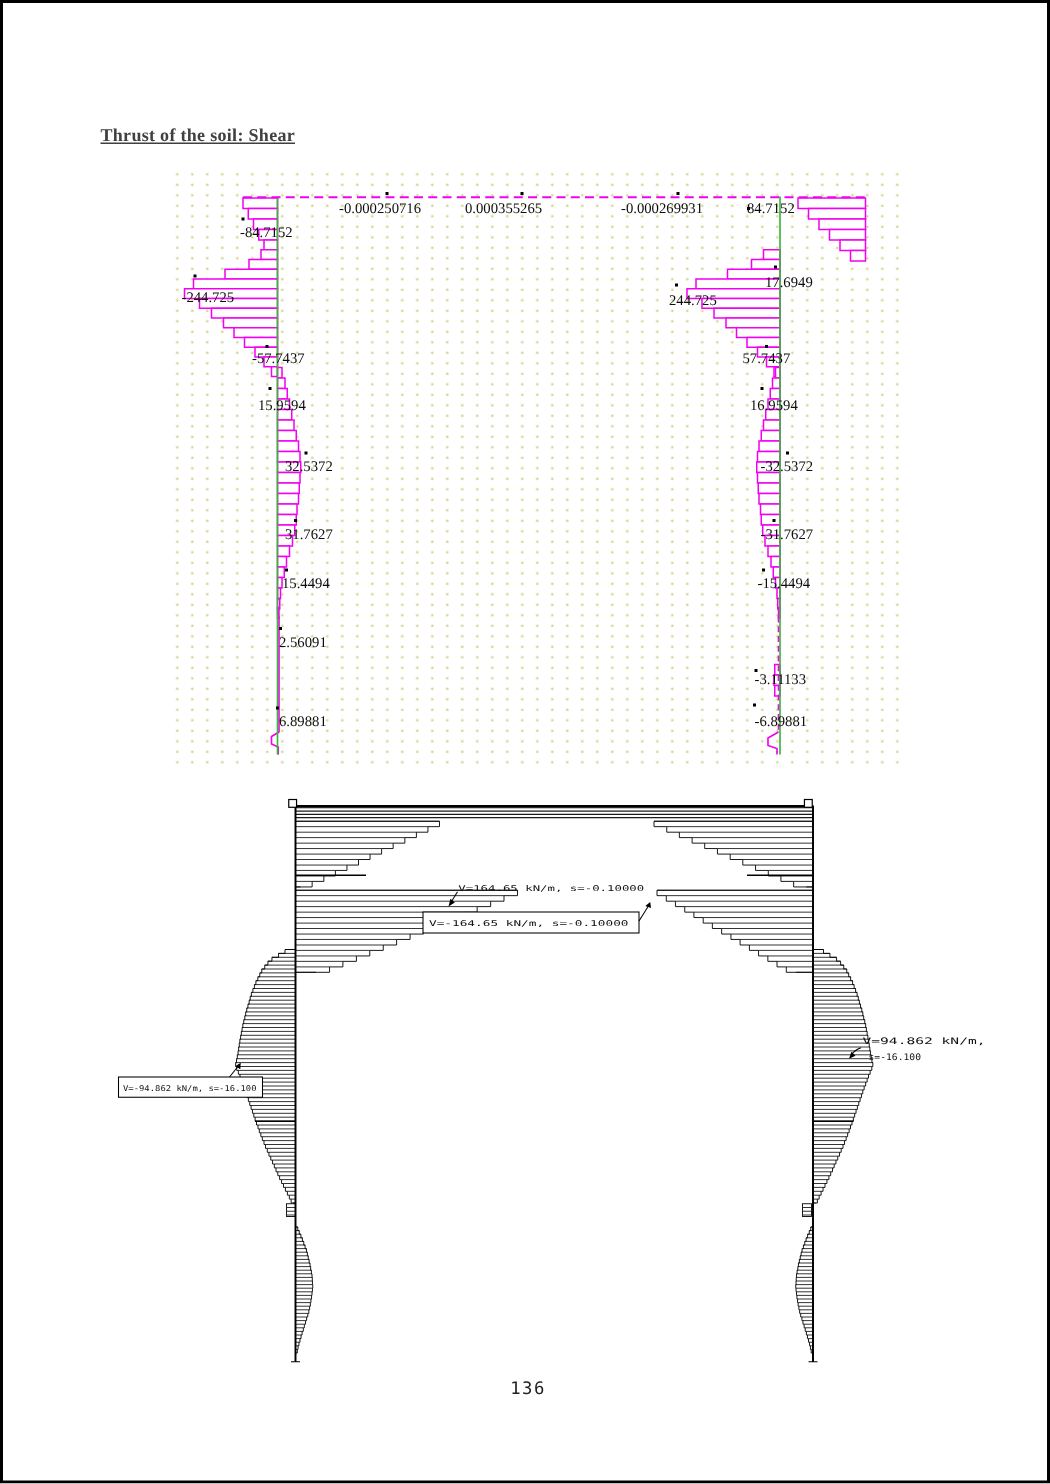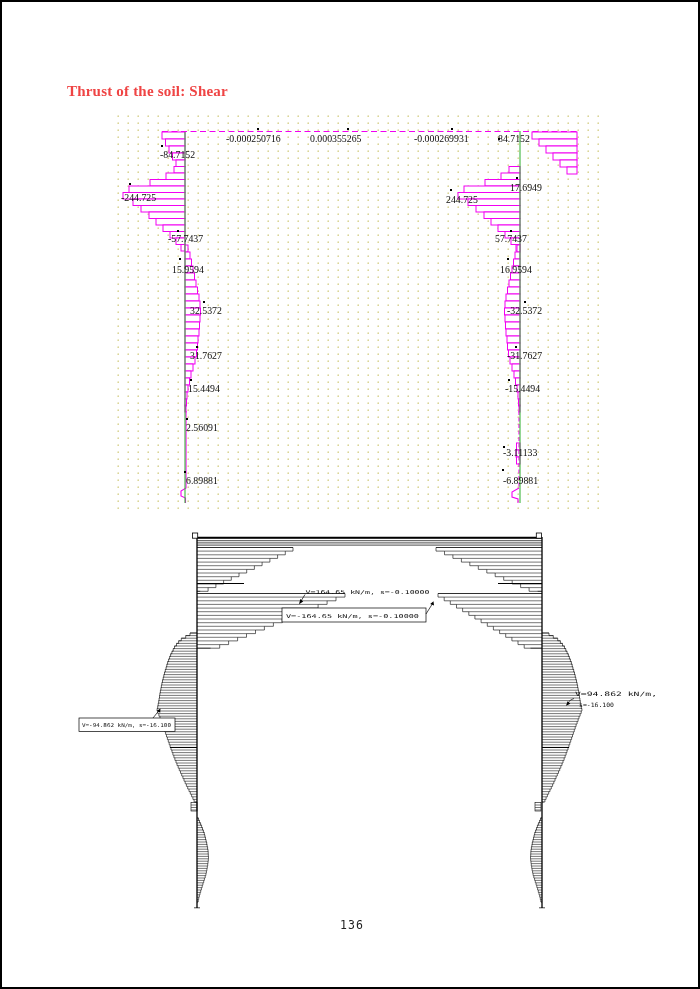--- a/index.html
+++ b/index.html
@@ -1,19 +1,19 @@
 <!DOCTYPE html>
 <html><head>
 <meta charset="utf-8">
 <style>
   html,body{margin:0;padding:0;background:#ffffff;}
   .page{position:relative;width:700px;height:989px;background:#fff;border:2px solid #000;
         box-sizing:border-box;overflow:hidden;font-family:"Liberation Serif",serif;}
-  .title{position:absolute;left:65px;top:81px;font-size:15px;font-weight:bold;
-         color:#ef4444;letter-spacing:0.2px;}
+  .title{position:absolute;left:65px;top:81px;font-size:12px;font-weight:bold;
+         text-decoration:underline;color:#404040;letter-spacing:0.2px;}
   .pagenum{position:absolute;left:0;top:916px;width:700px;text-align:center;
            font-family:"DejaVu Sans Mono",monospace;font-size:11.5px;letter-spacing:1px;color:#222;}
   svg.canvas{position:absolute;left:0;top:0;}
   .mbar{fill:#fff;stroke:#f200f2;stroke-width:1;}
   .mline{fill:none;stroke:#f200f2;stroke-width:1.1;}
   .mdash{stroke-dasharray:4 2.5;}
   .topdash{fill:none;stroke:#f200f2;stroke-width:1.2;stroke-dasharray:6 3.5;}
   .gline{stroke:#3cb43c;stroke-width:1.1;}
   .lbl{font-family:"Liberation Serif",serif;font-size:9.8px;fill:#0d0d0d;}
   .marker{fill:#000;}

